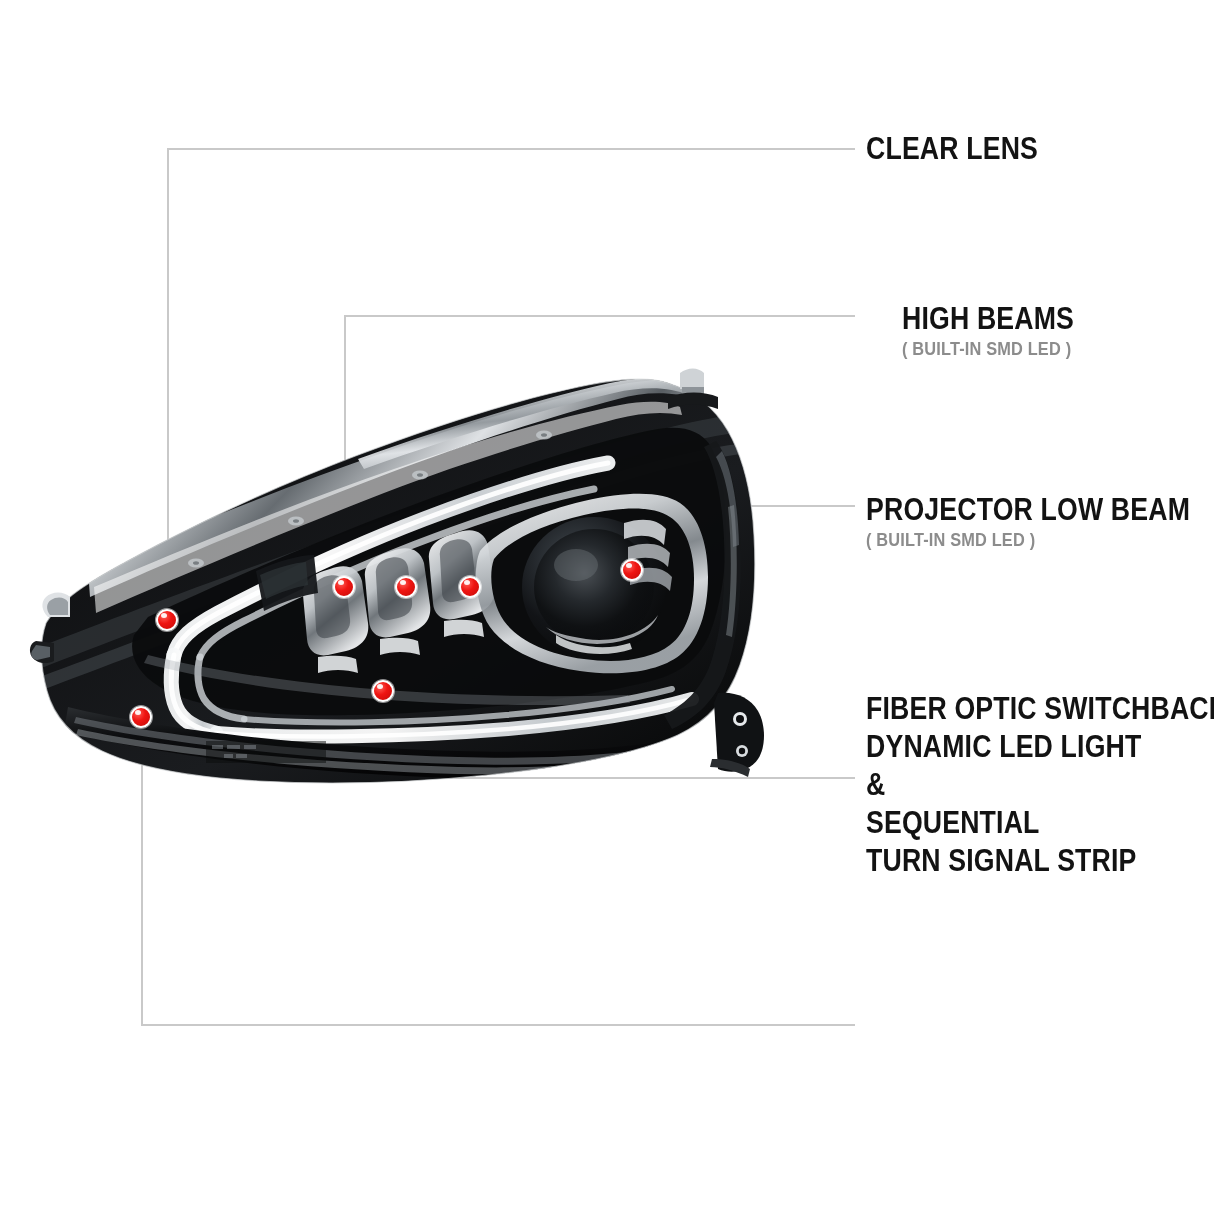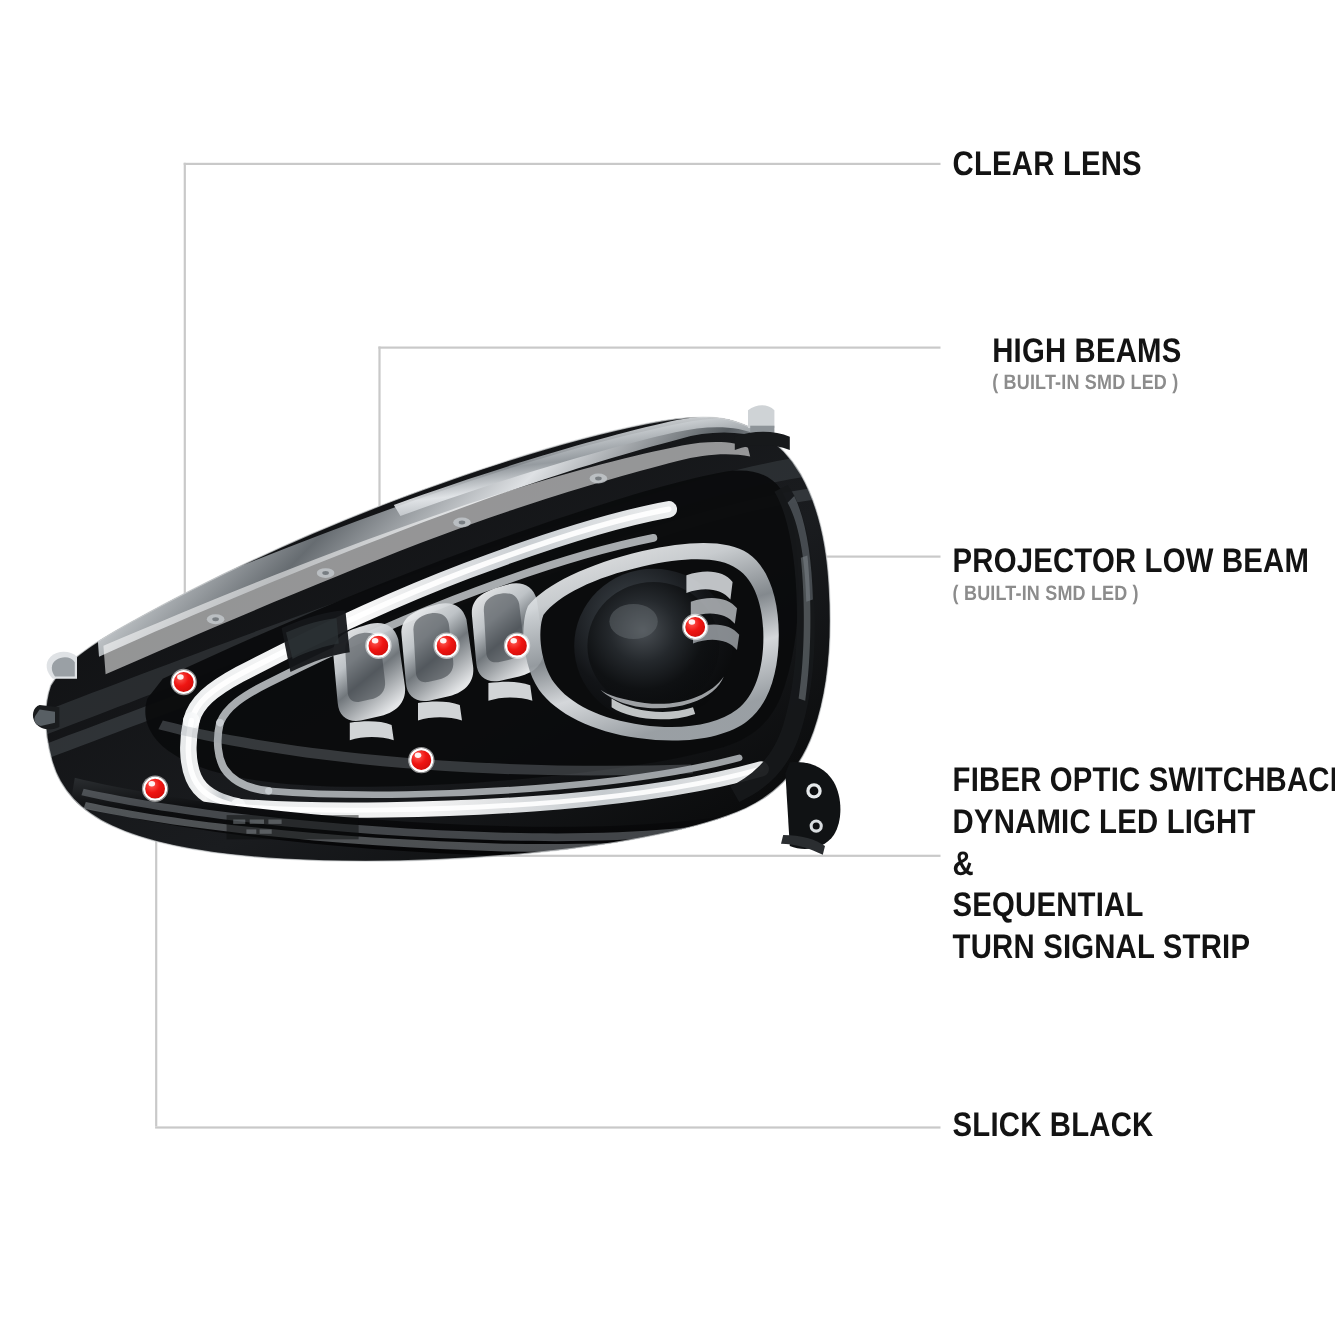--- a/index.html
+++ b/index.html
@@ -368,17 +368,14 @@
   </div>
 
   <div class="label multiline" style="left:866px; top:693px;">
     <span class="title">FIBER OPTIC SWITCHBACK</span>
     <span class="title">DYNAMIC LED LIGHT</span>
     <span class="title">&amp;</span>
     <span class="title">SEQUENTIAL</span>
     <span class="title">TURN SIGNAL STRIP</span>
   </div>
 
-  <div class="label" style="left:866px; top:1007px;">
-    <span class="title">SLICK BLACK</span>
-  </div>
 
 </div>
 
 </body></html>

